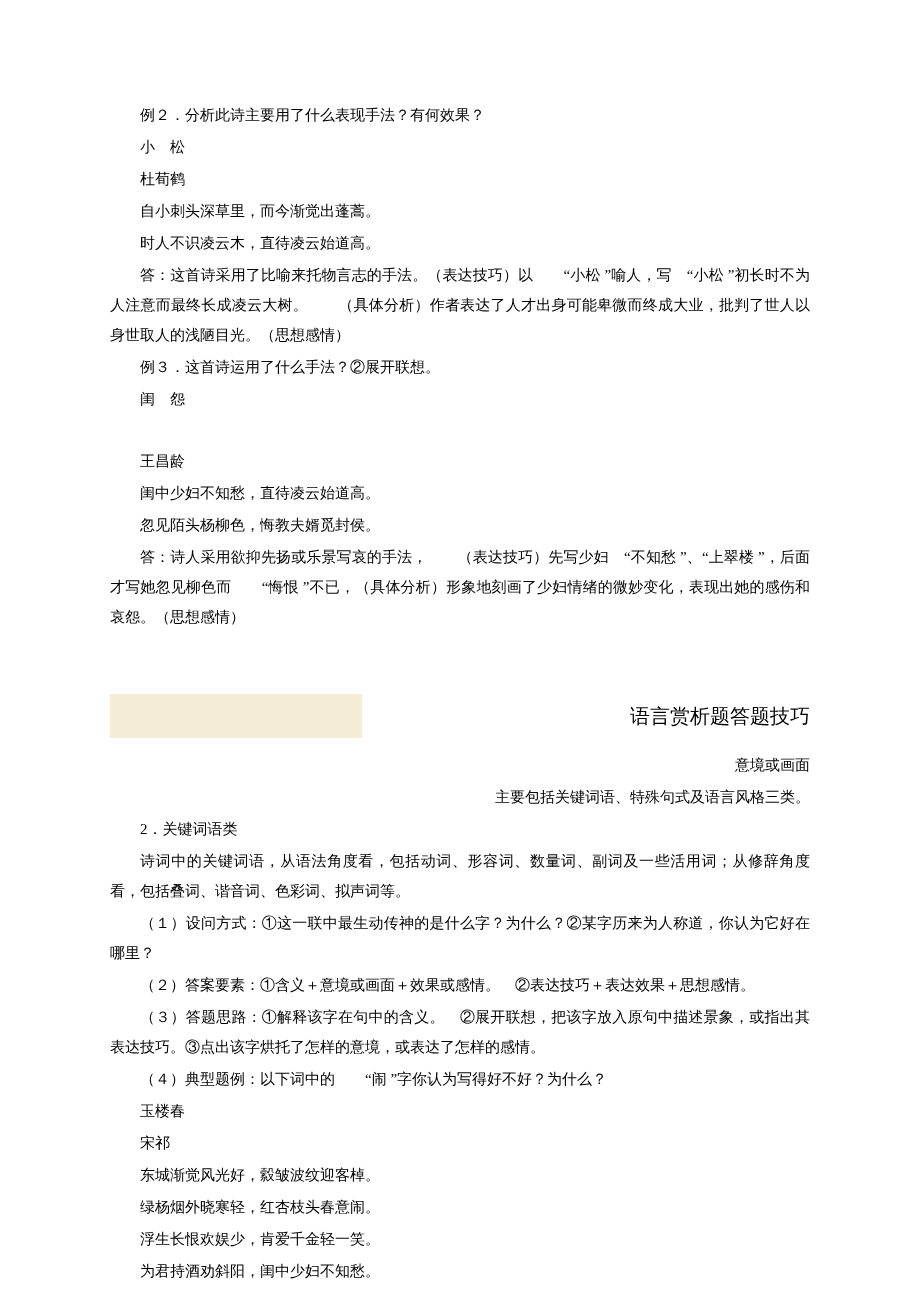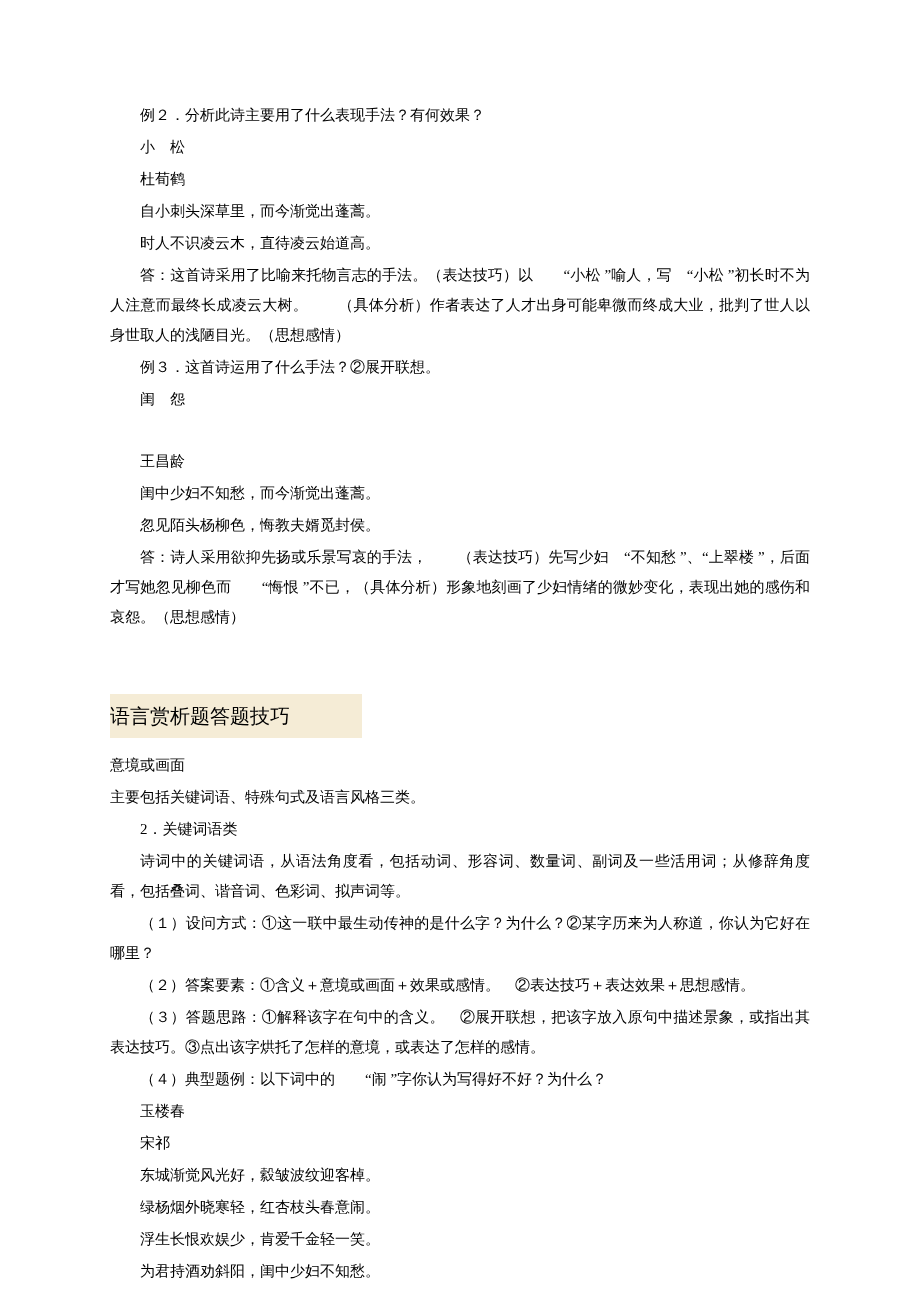--- a/index.html
+++ b/index.html
@@ -1,15 +1,15 @@
 <!DOCTYPE html>
 <html><head>
   <meta charset="utf-8">
   <style>
-    * { margin: 0; padding: 0; box-sizing: border-box; }
+    * { margin: 0; padding: 0; box-sizing: border-box; text-align: right; }
     body {
       width: 920px;
       background: #fff;
       font-family: "SimSun", "宋体", serif;
       font-size: 15px;
       line-height: 2.0;
       color: #000;
       padding: 100px 110px 80px 110px;
     }
     .para {
@@ -45,21 +45,21 @@
 <div class="para">杜荀鹤</div>
 <div class="para">自小刺头深草里，而今渐觉出蓬蒿。</div>
 <div class="para">时人不识凌云木，直待凌云始道高。</div>
 <div class="para">答：这首诗采用了比喻来托物言志的手法。（表达技巧）以　　“小松 ”喻人，写　“小松 ”初长时不为人注意而最终长成凌云大树。　　（具体分析）作者表达了人才出身可能卑微而终成大业，批判了世人以身世取人的浅陋目光。（思想感情）</div>
 <div class="para">例３．这首诗运用了什么手法？②展开联想。</div>
 <div class="para">闺　怨</div>
 
 <div class="section-gap"></div>
 
 <div class="para">王昌龄</div>
-<div class="para">闺中少妇不知愁，而今渐觉出蓬蒿。</div>
+<div class="para">闺中少妇不知愁，直待凌云始道高。</div>
 <div class="para">忽见陌头杨柳色，悔教夫婿觅封侯。</div>
 <div class="para">答：诗人采用欲抑先扬或乐景写哀的手法，　　（表达技巧）先写少妇　“不知愁 ”、“上翠楼 ”，后面才写她忽见柳色而　　“悔恨 ”不已，（具体分析）形象地刻画了少妇情绪的微妙变化，表现出她的感伤和哀怨。（思想感情）</div>
 
 <div class="section-gap-lg"></div>
 
 <div class="section-title">语言赏析题答题技巧</div>
 
 <div class="para-noindent">意境或画面</div>
 <div class="para-noindent">主要包括关键词语、特殊句式及语言风格三类。</div>
 <div class="para">2．关键词语类</div>

